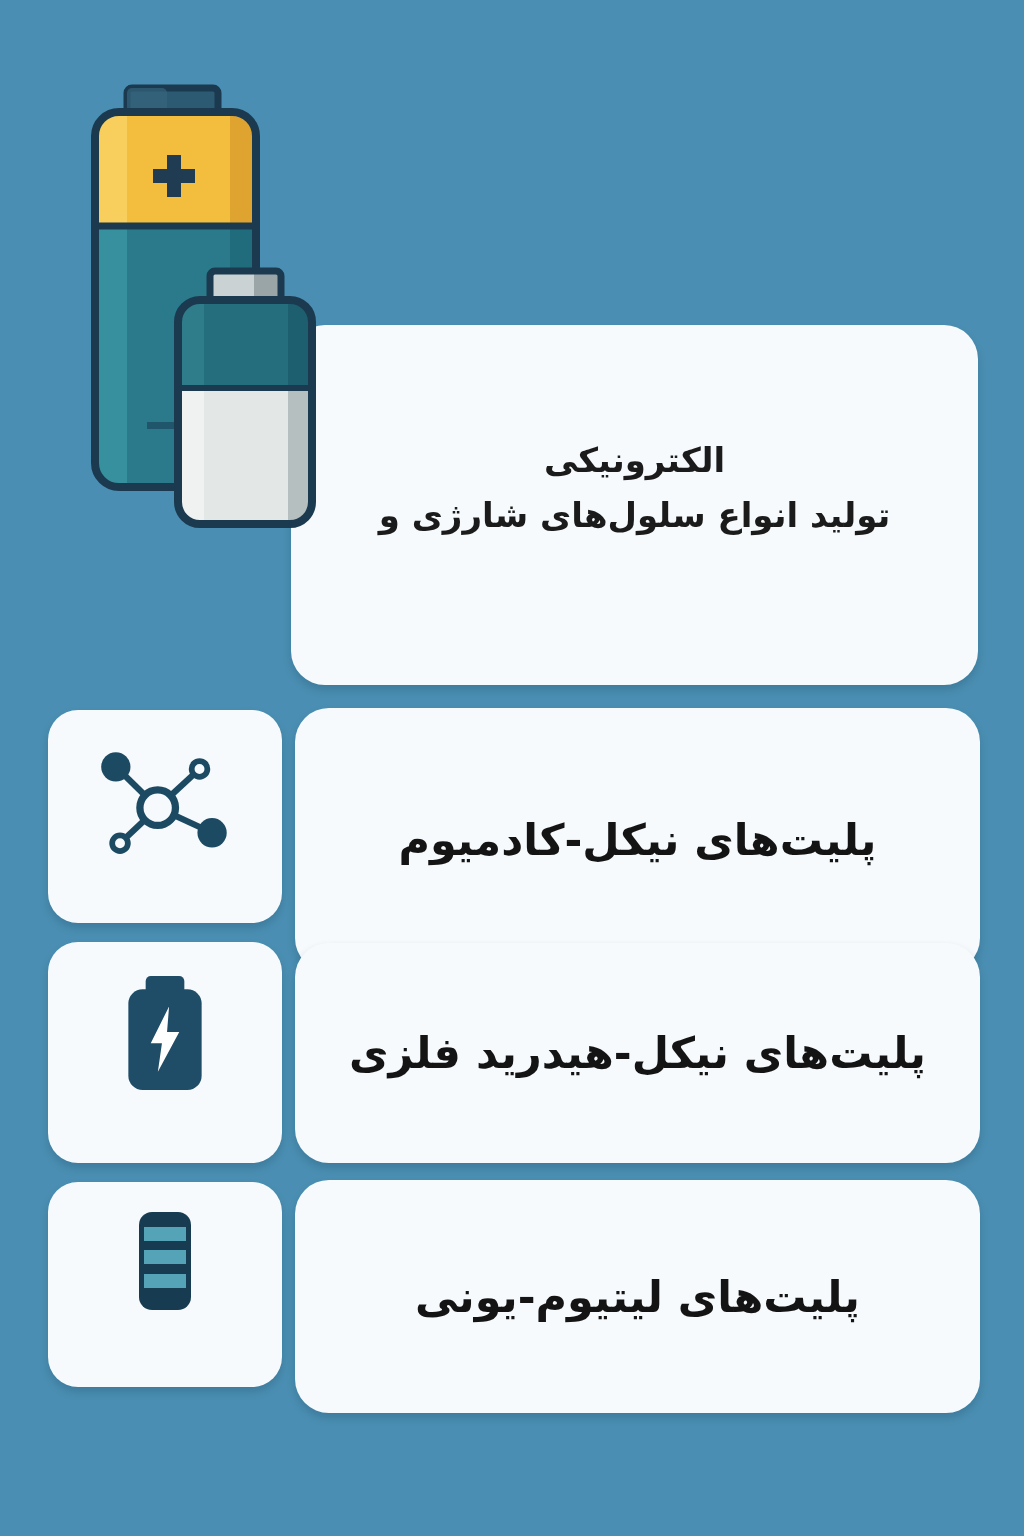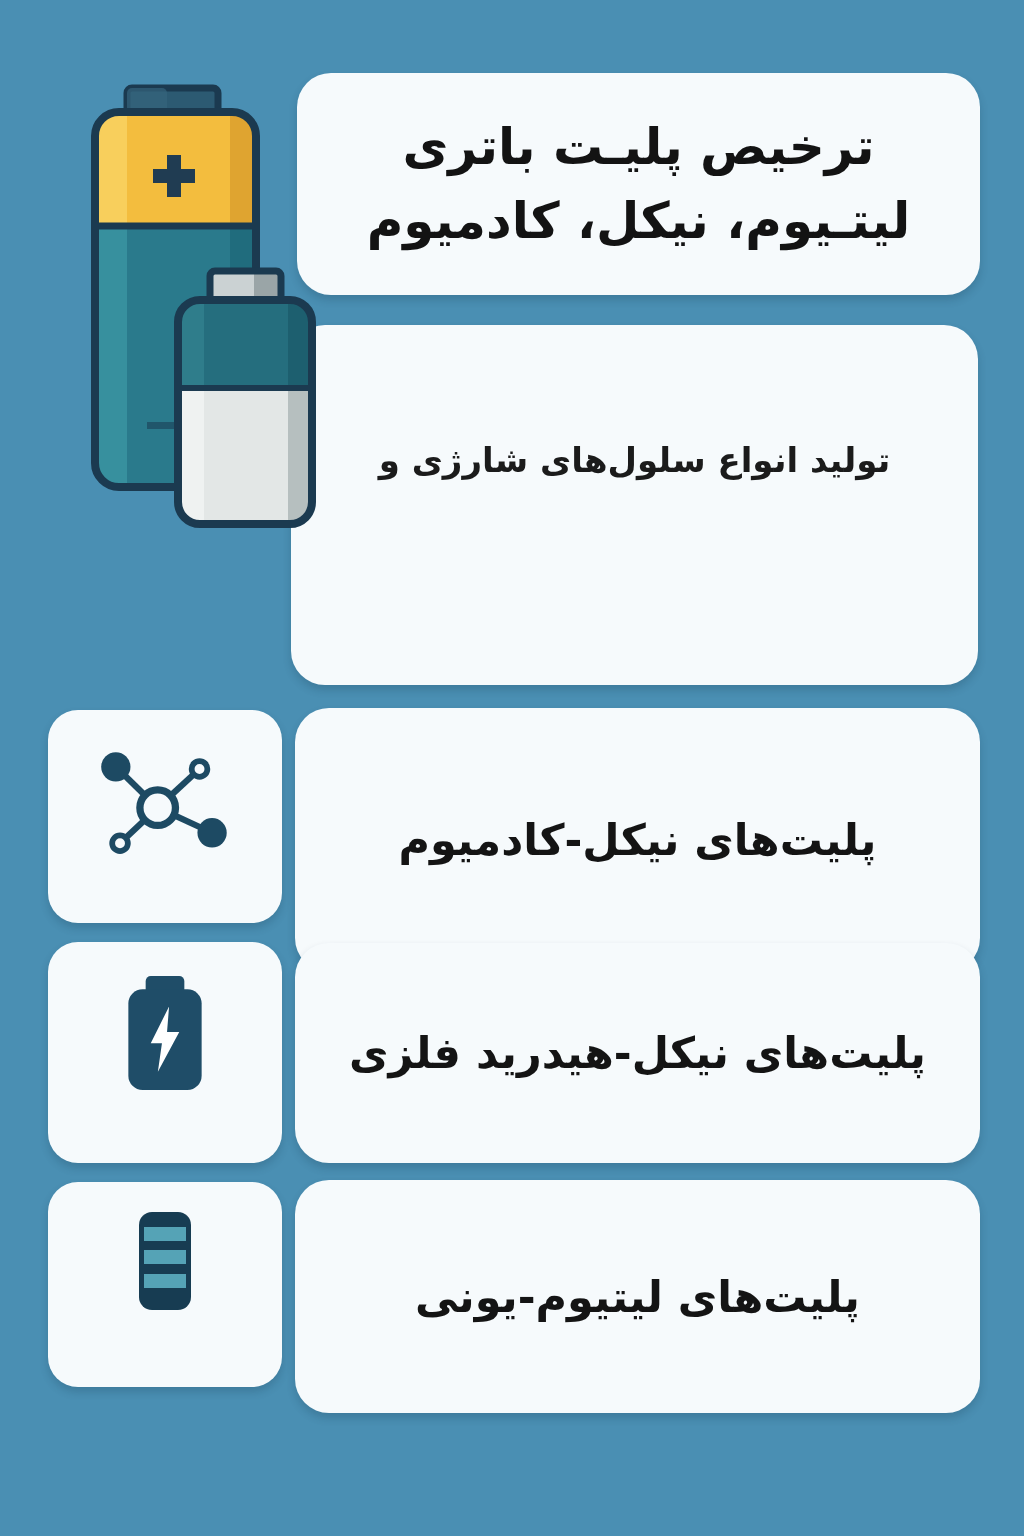--- a/index.html
+++ b/index.html
@@ -95,29 +95,24 @@
       <rect x="120" y="216" width="26" height="88" fill="#2F7D8B"></rect>
       <rect x="230" y="216" width="24" height="88" fill="#1D5F6F"></rect>
       <rect x="120" y="304" width="134" height="136" fill="#E3E7E6"></rect>
       <rect x="120" y="304" width="26" height="136" fill="#EFF2F1"></rect>
       <rect x="230" y="304" width="24" height="136" fill="#B6BFBF"></rect>
       <line x1="120" y1="304" x2="254" y2="304" stroke="#1B3A50" stroke-width="6"></line>
     </g>
     <rect x="120" y="216" width="134" height="224" rx="22" fill="none" stroke="#1B3A50" stroke-width="8"></rect>
   </svg>
 
-  <section class="card title-card">
-    <div class="title" dir="rtl">
-      <div>ترخیص پلیـت باتری</div>
-      <div>لیتـیوم، نیکل، کادمیوم</div>
-    </div>
-  </section>
 
   <section class="card apps-card">
     <div class="apps-body" dir="rtl">
+      <div>الکترونیکی</div>
       <div>تولید انواع سلول‌های شارژی و</div>
     </div>
   </section>
 
   <div class="icon-card icon-card-1">
     <svg width="136" height="110" viewBox="0 0 130 105" xmlns="http://www.w3.org/2000/svg">
       <g stroke="#1D4A63" stroke-width="6">
         <line x1="58" y1="56" x2="18" y2="17"></line>
         <line x1="58" y1="56" x2="98" y2="19"></line>
         <line x1="58" y1="56" x2="110" y2="80"></line>

